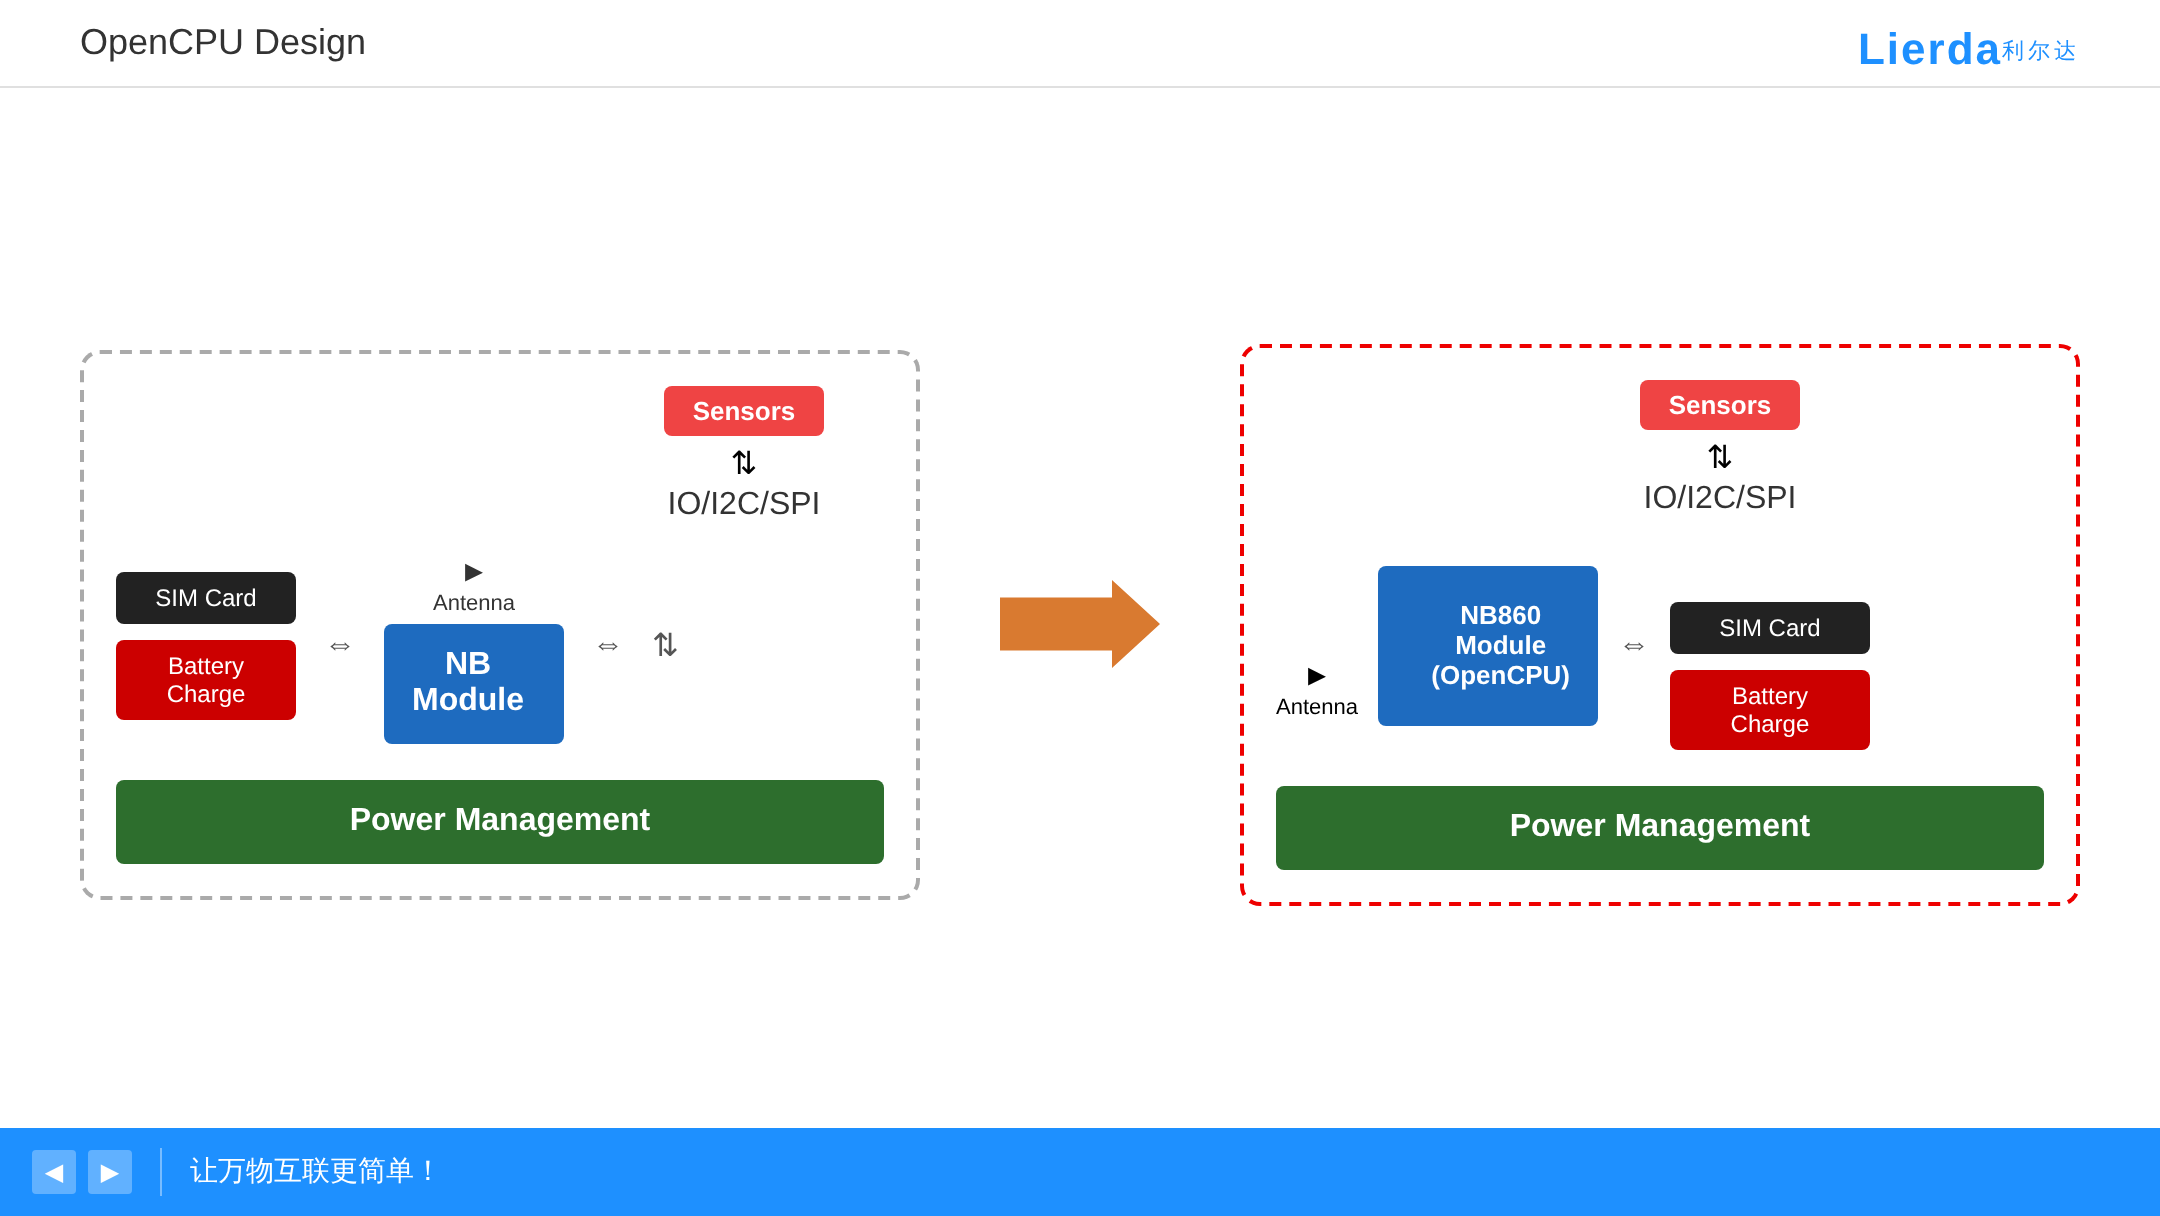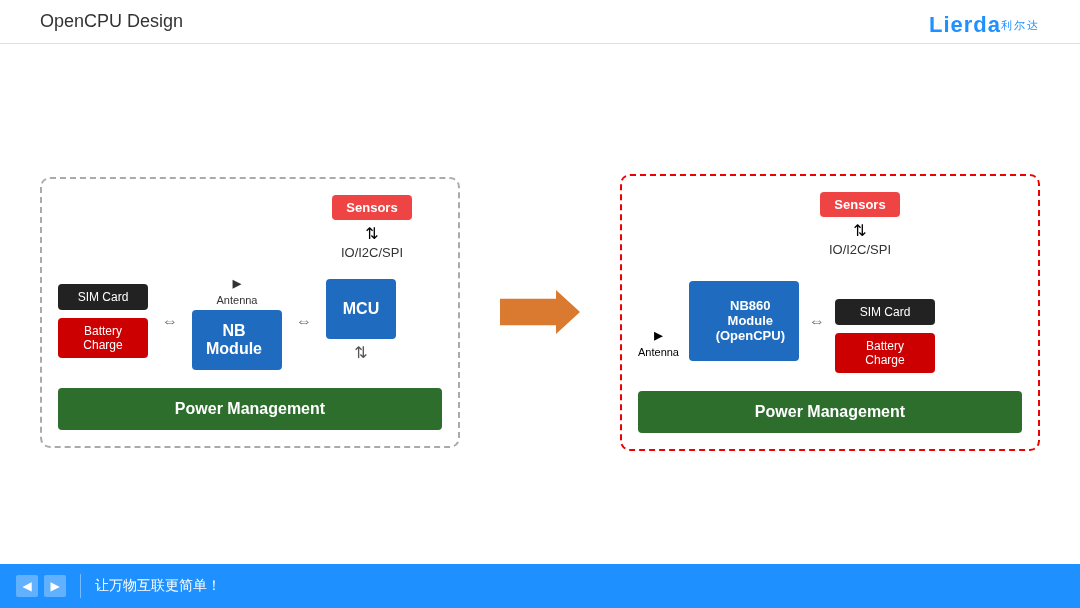--- a/index.html
+++ b/index.html
@@ -179,21 +179,21 @@
       display: flex;
       flex-direction: column;
       align-items: center;
       font-size: 11px;
       color: #333;
       position: relative;
     }
 
     
     .io-label {
-      font-size: 13px;
+      font-size: 16px;
       color: #333;
       text-align: right;
     }
 
     
     .opencpu-inner {
       display: flex;
       flex-direction: column;
       gap: 8px;
     }
@@ -299,21 +299,20 @@
                 <span>Antenna</span>
               </div>
             </div>
             <div class="blue-block" style="width:90px;min-height:60px;display:flex;align-items:center;justify-content:flex-start;">
               <span style="white-space:pre-line;">NB
 Module</span>
             </div>
           </div>
           <span class="dbl-arrow">⇔</span>
           <div style="display:flex;flex-direction:column;align-items:center;gap:4px;">
-            <div class="blue-block" style="width:70px;min-height:60px;display:flex;align-items:center;justify-content:center;">MCU</div>
             <span style="font-size:16px;color:#555;">⇅</span>
           </div>
         </div>
 
         <div class="trad-bottom">
           <div class="dark-green-block">Power Management</div>
         </div>
       </div>
     </div>
   </div>

